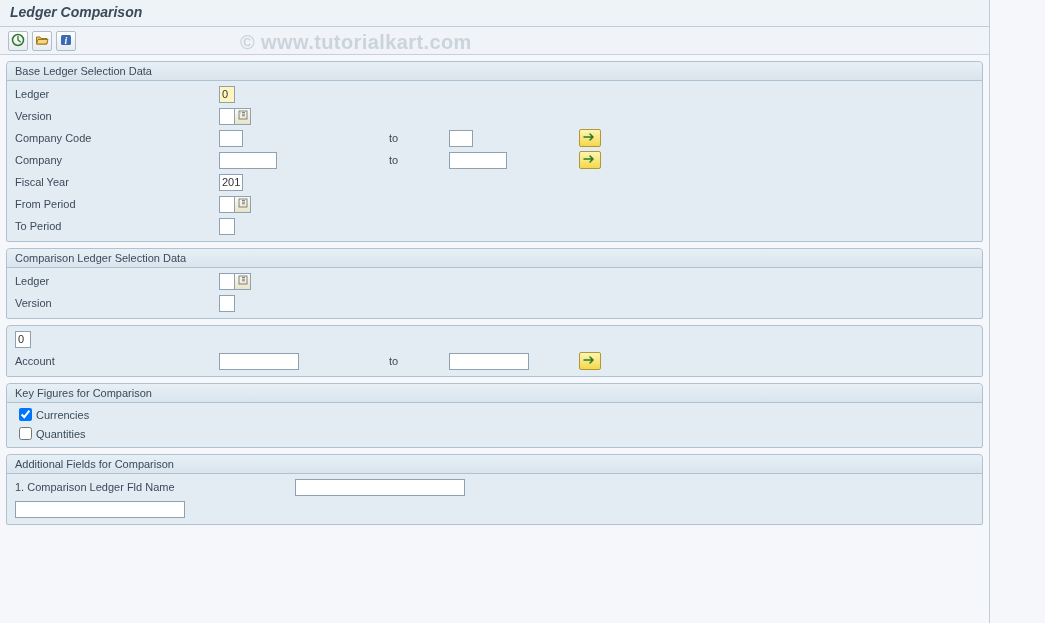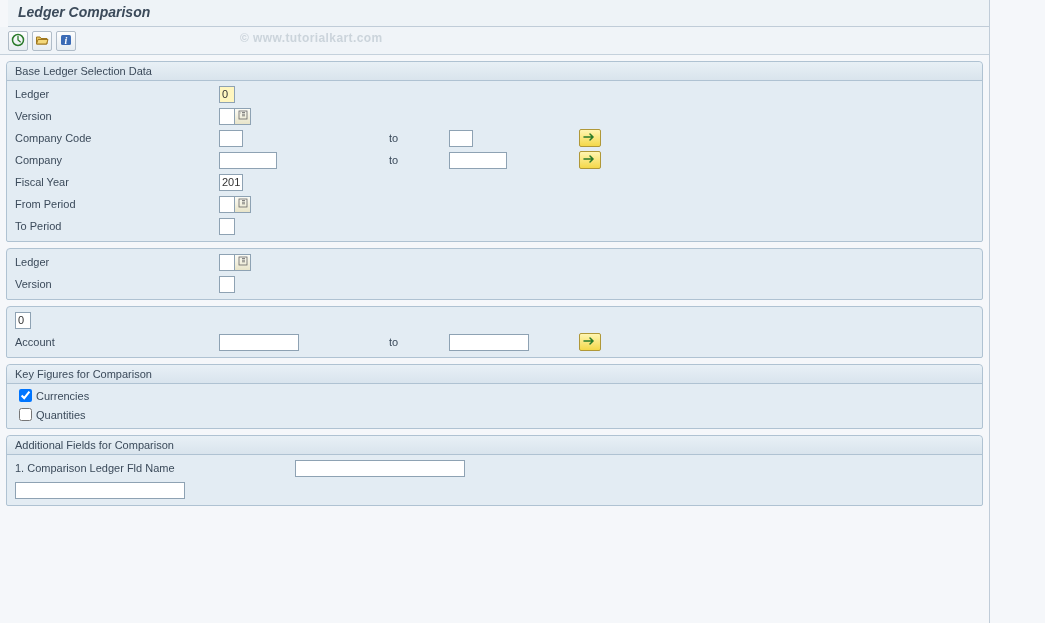--- a/index.html
+++ b/index.html
@@ -19,21 +19,20 @@
     }
     .main-area {
       width: 990px;
       height: 100%;
       border-right: 1px solid #c0ccd8;
     }
     .title-bar {
       background: #eef3f7;
       border-bottom: 1px solid #c0ccd8;
       padding: 4px 10px 6px 10px;
-      margin-left: 8px;
     }
     .page-title {
       font-style: italic;
       font-weight: bold;
       font-size: 14px;
       color: #3b4a5a;
     }
     .toolbar {
       background: #f0f4f8;
       border-bottom: 1px solid #c5d1dc;
@@ -53,21 +52,21 @@
       display: flex;
       align-items: center;
       justify-content: center;
       cursor: pointer;
     }
     .toolbar-btn svg { width: 14px; height: 14px; }
     .watermark {
       position: absolute;
       left: 240px;
       top: 4px;
-      font-size: 12px;
+      font-size: 20px;
       font-weight: bold;
       color: rgba(178, 190, 200, 0.6);
       letter-spacing: 0.4px;
       pointer-events: none;
     }
     .content {
       padding: 6px 6px 0 6px;
       display: flex;
       flex-direction: column;
       gap: 6px;
@@ -288,20 +287,21 @@
         <div class="row">
           <div class="label">To Period</div>
           <div class="field-col">
             <input class="text-input w-tiny" value="" style="">
           </div>
         </div>
       </div>
     </div>
 
     <div class="group">
+      <div class="group-header">Comparison Ledger Selection Data</div>
       <div class="group-body">
         <div class="row">
           <div class="label">Ledger</div>
           <div class="field-col">
             <input class="text-input w-tiny" value="" style="">
               <span class="search-help">
                 <span><svg viewBox="0 0 10 10">
                     <rect x="1" y="1" width="8" height="8" fill="none" stroke="#666" stroke-width="0.8"></rect>
                     <path d="M4 2.5 H7 M4 4.2 H7 M4 5.8 H7" stroke="#666" stroke-width="0.8"></path>
                   </svg></span>

